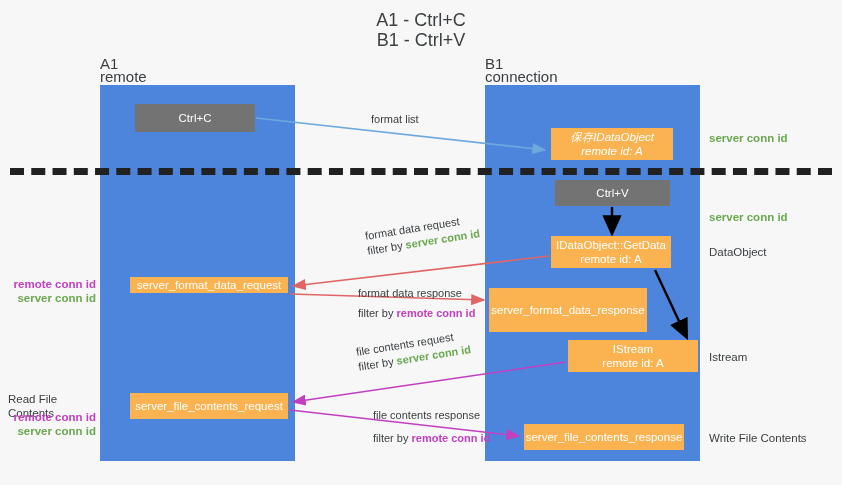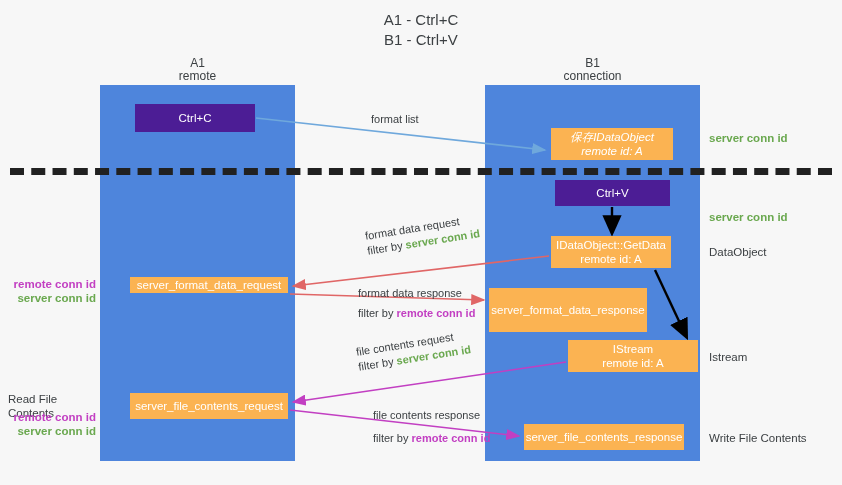--- a/index.html
+++ b/index.html
@@ -9,26 +9,26 @@
     font-family:"Liberation Sans","DejaVu Sans",sans-serif;
     position:relative;overflow:hidden;
     color:#3c4043;
   }
   .canvas{position:absolute;left:0;top:0;width:842px;height:485px;}
   .abs{position:absolute;}
 
   
   #title{
     left:0;top:10px;width:842px;text-align:center;
-    font-size:15px;line-height:20px;color:#3c4043;
+    font-size:18px;line-height:20px;color:#3c4043;
   }
 
   
   .lane-head{
-    text-align:center;font-size:12px;line-height:13px;color:#3c4043;
+    text-align:left;font-size:15px;line-height:13px;color:#3c4043;
   }
   #head-a1{left:100px;top:57px;width:195px;}
   #head-b1{left:485px;top:57px;width:215px;}
 
   
   .lane{background:#4e85dc;}
   #lane-a1{left:100px;top:85px;width:195px;height:376px;}
   #lane-b1{left:485px;top:85px;width:215px;height:376px;}
 
   
@@ -38,21 +38,21 @@
   }
 
   
   .box{
     box-sizing:border-box;
     display:flex;flex-direction:column;
     align-items:center;justify-content:center;
     color:#ffffff;font-size:11.5px;line-height:14px;
     text-align:center;padding:2px 4px;
   }
-  .box.green{background:#4c1d95;}
+  .box.green{background:#737373;}
   .box.orange{background:#fbb352;}
 
   #box-ctrlc{left:135px;top:104px;width:120px;height:28px;}
   #box-idataobject{left:551px;top:128px;width:122px;height:32px;font-style:italic;}
   #box-ctrlv{left:555px;top:180px;width:115px;height:26px;}
   #box-getdata{left:551px;top:236px;width:120px;height:32px;}
   #box-fmt-req{left:130px;top:277px;width:158px;height:16px;}
   #box-fmt-resp{left:489px;top:288px;width:158px;height:44px;}
   #box-istream{left:568px;top:340px;width:130px;height:32px;}
   #box-file-req{left:130px;top:393px;width:158px;height:26px;}

